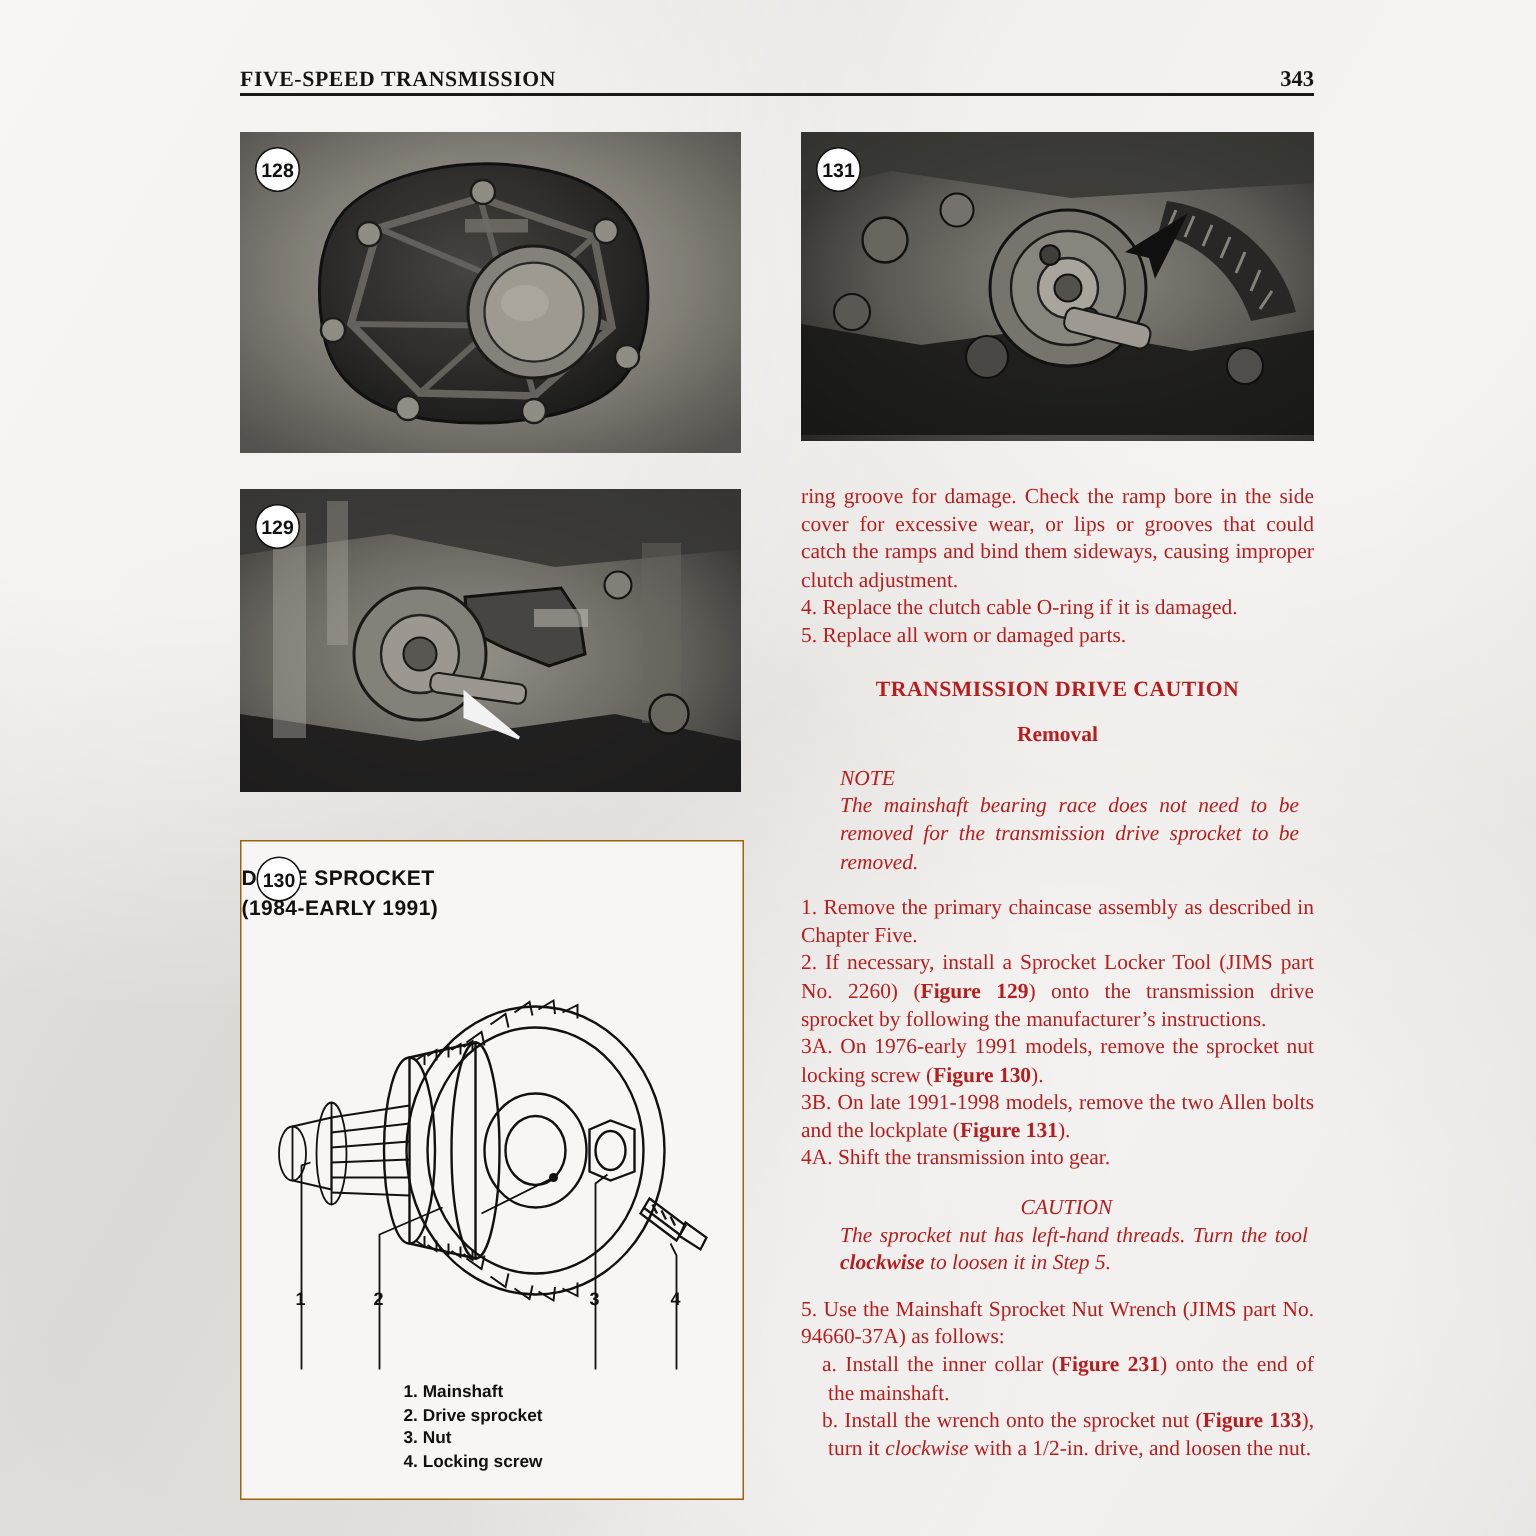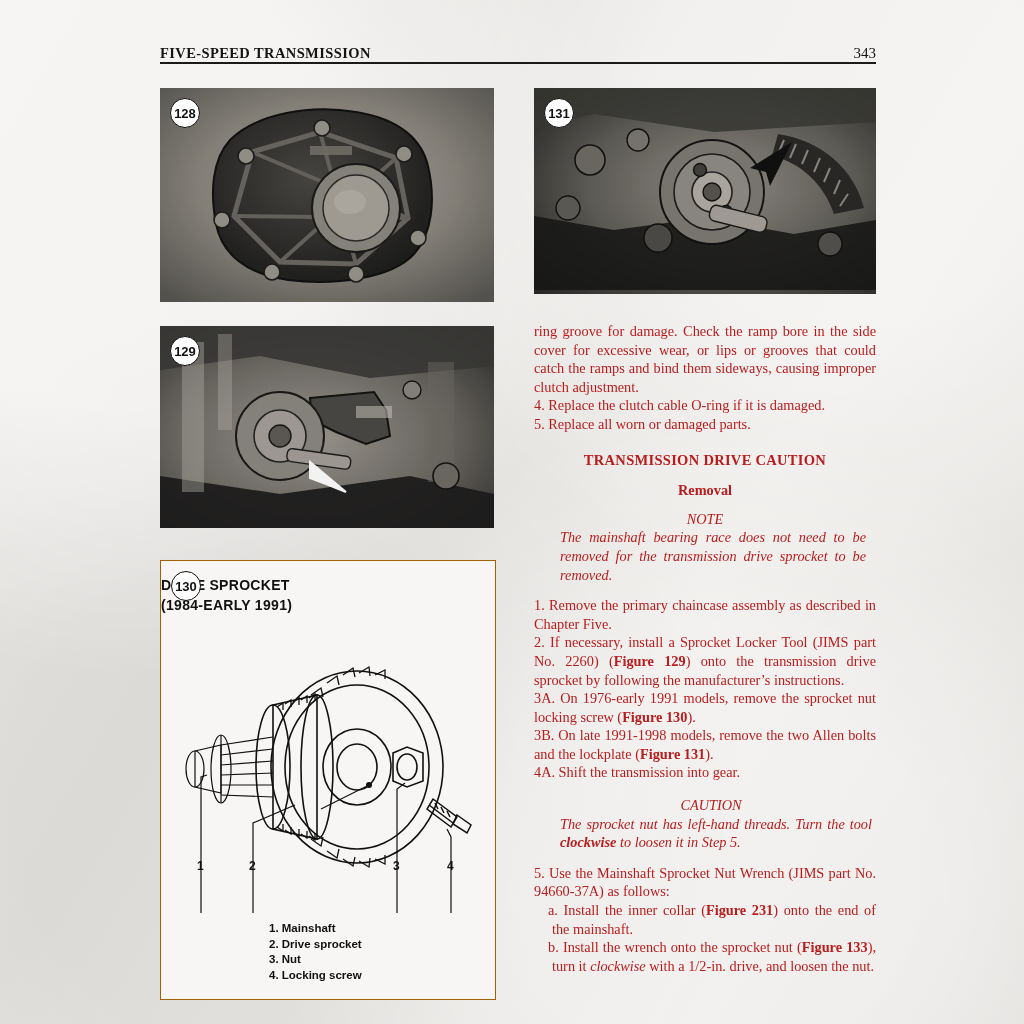--- a/index.html
+++ b/index.html
@@ -49,21 +49,21 @@
   }
   .header-title {
     font-family: "Liberation Serif", serif;
     font-weight: bold;
     font-size: 14.5px;
     letter-spacing: 0.4px;
     color: #141414;
   }
   .header-page {
     font-family: "Liberation Serif", serif;
-    font-weight: normal;
+    font-weight: bold;
     font-size: 15px;
     color: #141414;
   }
 
   
   .fig {
     position: absolute;
     overflow: hidden;
     background: #555;
   }
@@ -188,21 +188,20 @@
     text-align: center;
   }
   .note-block {
     margin: 0 0 12px 0;
     padding-left: 26px;
     padding-right: 10px;
     font-style: italic;
     text-align: justify;
   }
   .note-label {
-    text-align: center;
     font-style: italic;
     font-weight: normal;
     padding-right: 16px;
   }
   .caution-block {
     margin: 14px 0 12px 0;
     padding-left: 26px;
     padding-right: 4px;
     font-style: italic;
     text-align: justify;

